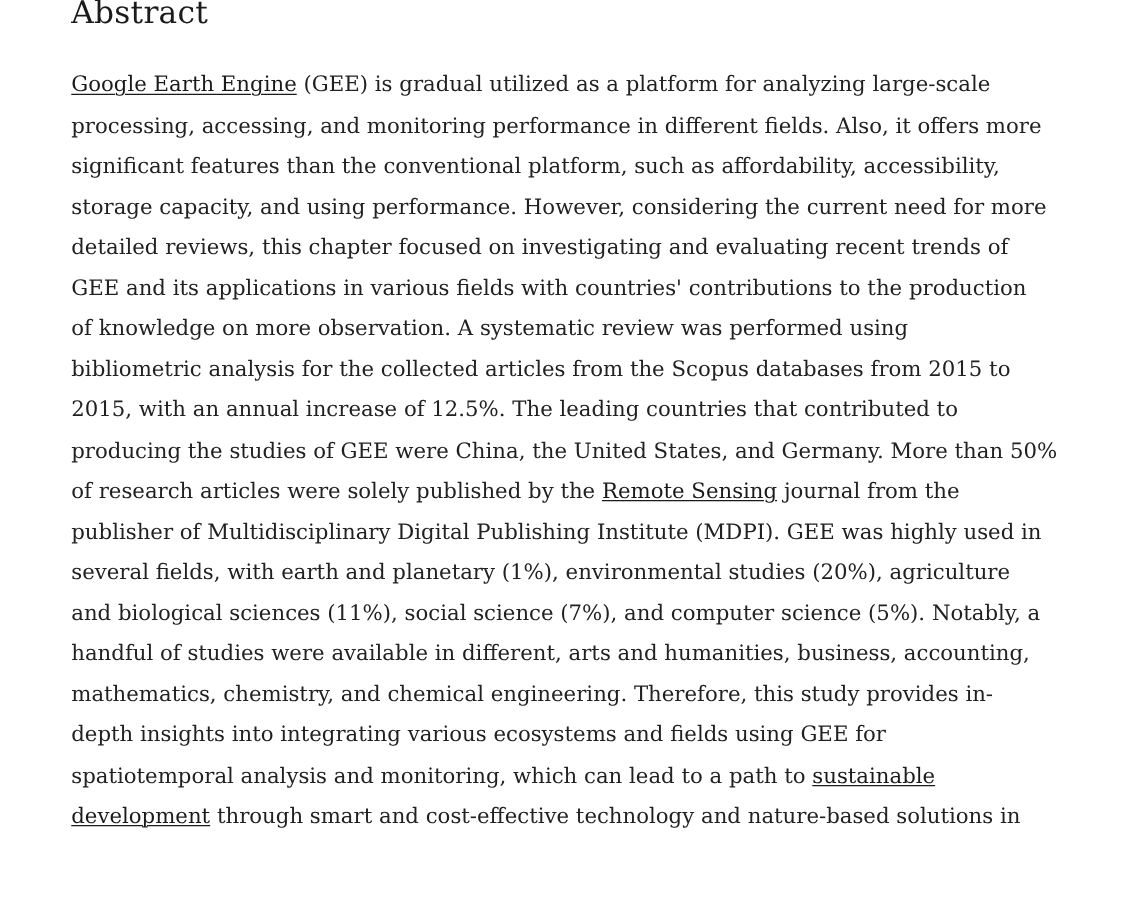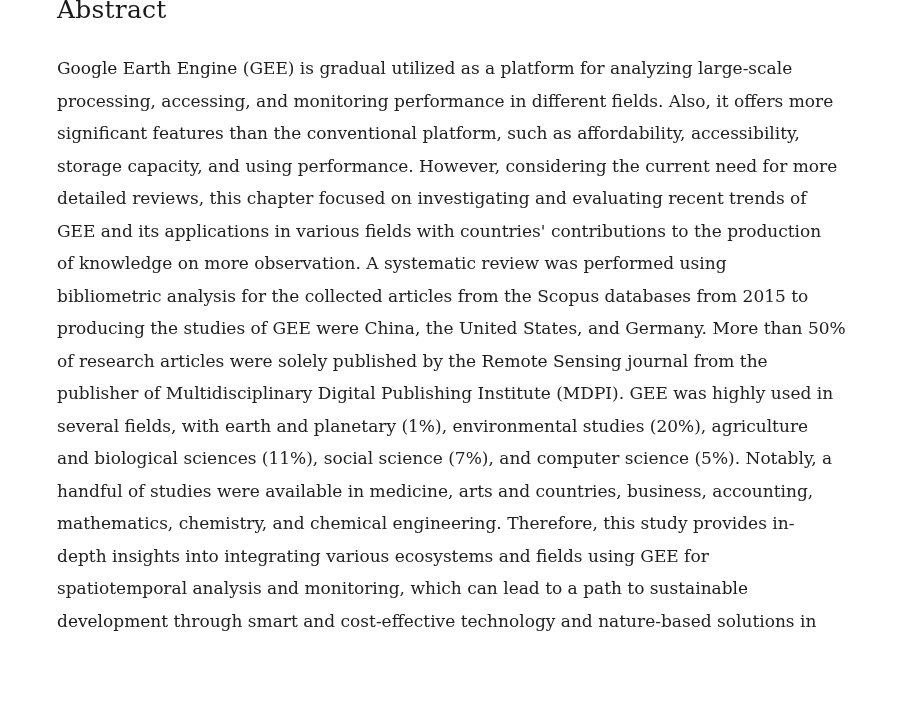--- a/index.html
+++ b/index.html
@@ -30,43 +30,45 @@
     margin-top: 27px;
     font-size: 17px;
   }
   .abstract-body .line {
     line-height: 32.5px;
     height: 32.5px;
     white-space: pre;
   }
   .abstract-body a.inline-link {
     color: #1a1a1a;
+    text-decoration: underline;
     text-decoration-thickness: 1px;
     text-underline-offset: 2px;
     cursor: pointer;
   }
 </style>
 </head>
 <body>
 
 <div class="content">
   <h2 class="abstract-heading">Abstract</h2>
   <div class="abstract-body">
       <div class="line"><a class="inline-link">Google Earth Engine</a><span> (GEE) is gradual utilized as a platform for analyzing large-scale</span></div>
       <div class="line"><span>processing, accessing, and monitoring performance in different fields. Also, it offers more</span></div>
       <div class="line"><span>significant features than the conventional platform, such as affordability, accessibility,</span></div>
       <div class="line"><span>storage capacity, and using performance. However, considering the current need for more</span></div>
       <div class="line"><span>detailed reviews, this chapter focused on investigating and evaluating recent trends of</span></div>
       <div class="line"><span>GEE and its applications in various fields with countries' contributions to the production</span></div>
       <div class="line"><span>of knowledge on more observation. A systematic review was performed using</span></div>
       <div class="line"><span>bibliometric analysis for the collected articles from the Scopus databases from 2015 to</span></div>
+      <div class="line"><span>2015, with an annual increase of 12.5%. The leading countries that contributed to</span></div>
       <div class="line"><span>producing the studies of GEE were China, the United States, and Germany. More than 50%</span></div>
       <div class="line"><span>of research articles were solely published by the </span><a class="inline-link">Remote Sensing</a><span> journal from the</span></div>
       <div class="line"><span>publisher of Multidisciplinary Digital Publishing Institute (MDPI). GEE was highly used in</span></div>
       <div class="line"><span>several fields, with earth and planetary (1%), environmental studies (20%), agriculture</span></div>
       <div class="line"><span>and biological sciences (11%), social science (7%), and computer science (5%). Notably, a</span></div>
-      <div class="line"><span>handful of studies were available in medicine, arts and countries, business, accounting,</span></div>
+      <div class="line"><span>handful of studies were available in different, arts and humanities, business, accounting,</span></div>
       <div class="line"><span>mathematics, chemistry, and chemical engineering. Therefore, this study provides in-</span></div>
       <div class="line"><span>depth insights into integrating various ecosystems and fields using GEE for</span></div>
       <div class="line"><span>spatiotemporal analysis and monitoring, which can lead to a path to </span><a class="inline-link">sustainable</a></div>
       <div class="line"><a class="inline-link">development</a><span> through smart and cost-effective technology and nature-based solutions in</span></div>
     </div>
 </div>
 
 </body></html>

